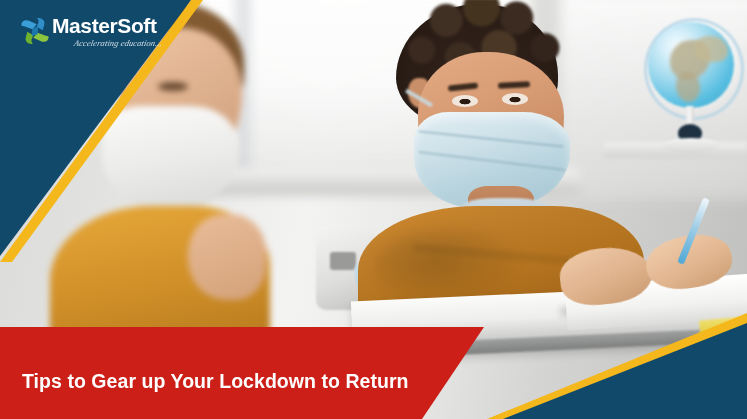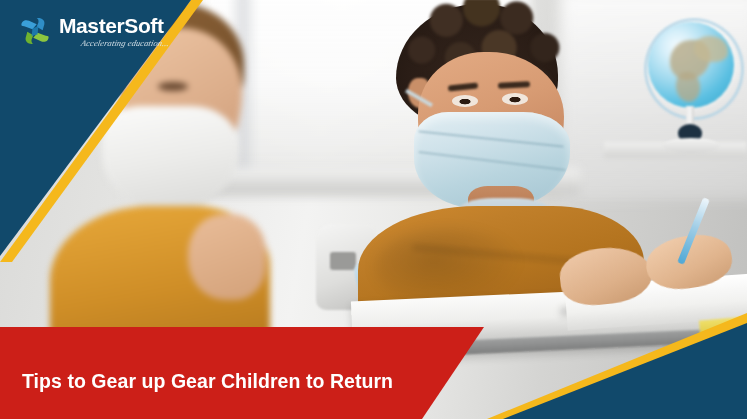--- a/index.html
+++ b/index.html
@@ -341,21 +341,21 @@
   }
   .shape-corner-yellow {
     position: absolute; right: 0; bottom: 0; width: 290px; height: 108px;
     background: var(--brand-yellow, #f5b81c);
     clip-path: polygon(290px 2px, 290px 14px, 54px 108px, 30px 108px);
   }
 
   
   .logo {
     position: absolute; left: 18px; top: 14px;
-    display: flex; align-items: center; gap: 7px;
+    display: flex; align-items: center; 
   }
   .logo-mark { width: 34px; height: 34px; flex: 0 0 34px; }
   .logo-text { display: flex; flex-direction: column; line-height: 1; }
   .logo-name {
     color: #ffffff;
     font-size: 21px;
     font-weight: bold;
     letter-spacing: -0.4px;
     font-family: "Liberation Sans", sans-serif;
   }
@@ -471,16 +471,16 @@
         <path d="M17 17 L24 14 L23 24 L16 26 Z" fill="#1f7fb5" opacity=".85"></path>
       </svg>
     </span>
     <span class="logo-text">
       <span class="logo-name">MasterSoft</span>
       <span class="logo-tagline">Accelerating education...</span>
     </span>
   </div>
 
   <div class="headline">
-    <span class="headline-line">Tips to Gear up Gear Children to Return</span>
+    <span class="headline-line">Tips to Gear up Your Lockdown to Return</span>
   </div>
 
 </div>
 
 </body></html>

